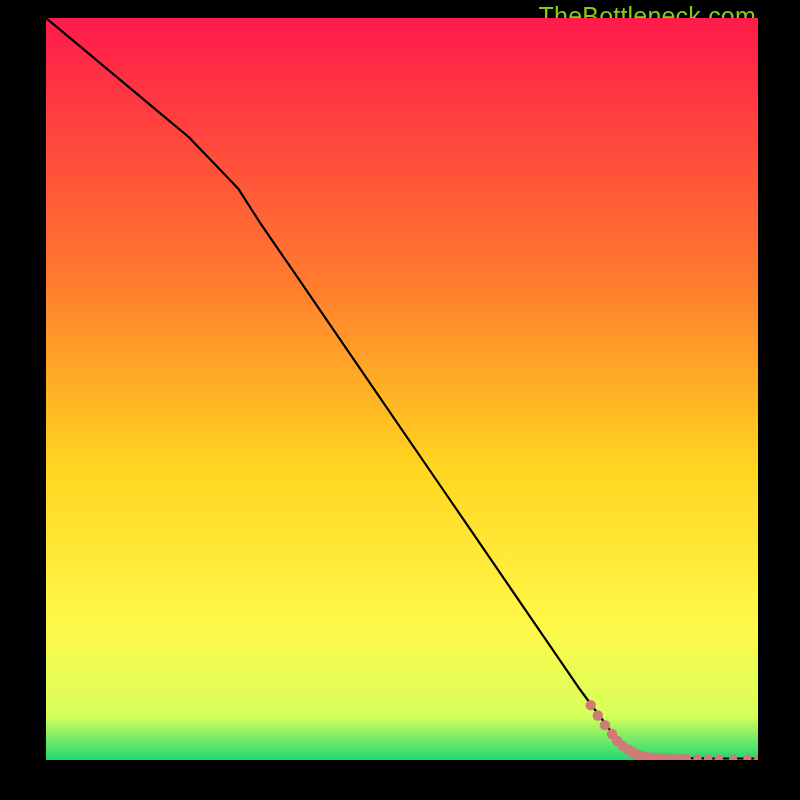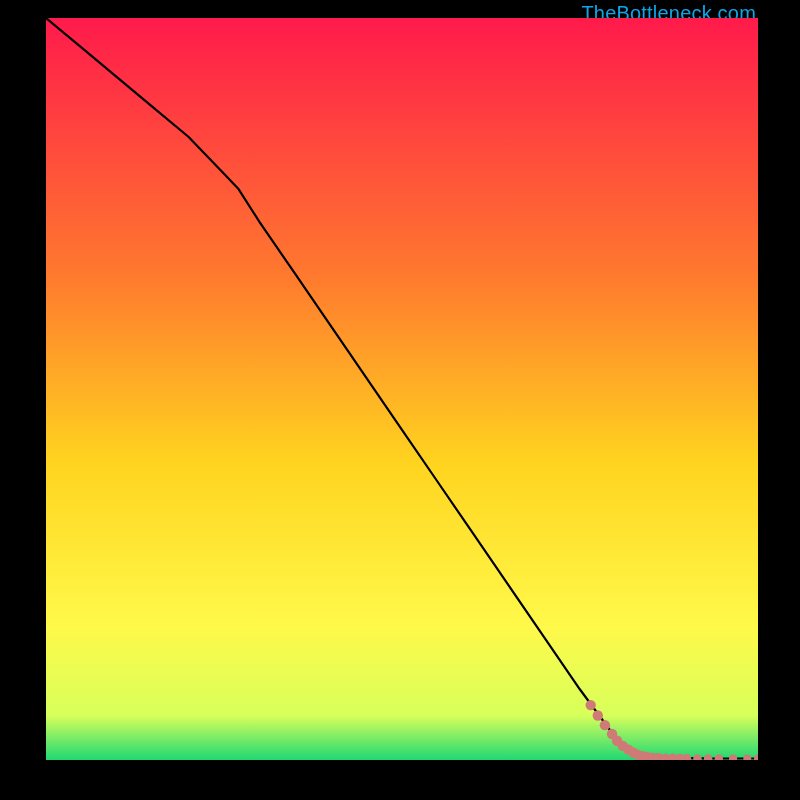--- a/index.html
+++ b/index.html
@@ -20,22 +20,22 @@
     position: absolute;
     left: 46px;
     top: 18px;
     width: 712px;
     height: 742px;
   }
   .attribution {
     position: absolute;
     top: 2px;
     right: 44px;
-    color: #0ea5e9;
-    font-size: 20px;
+    color: #84cc16;
+    font-size: 25px;
     font-weight: 500;
     letter-spacing: 0.2px;
   }
   svg { display: block; }
 </style>
 </head>
 <body>
 
 <div class="frame">
   <div class="attribution">TheBottleneck.com</div>

